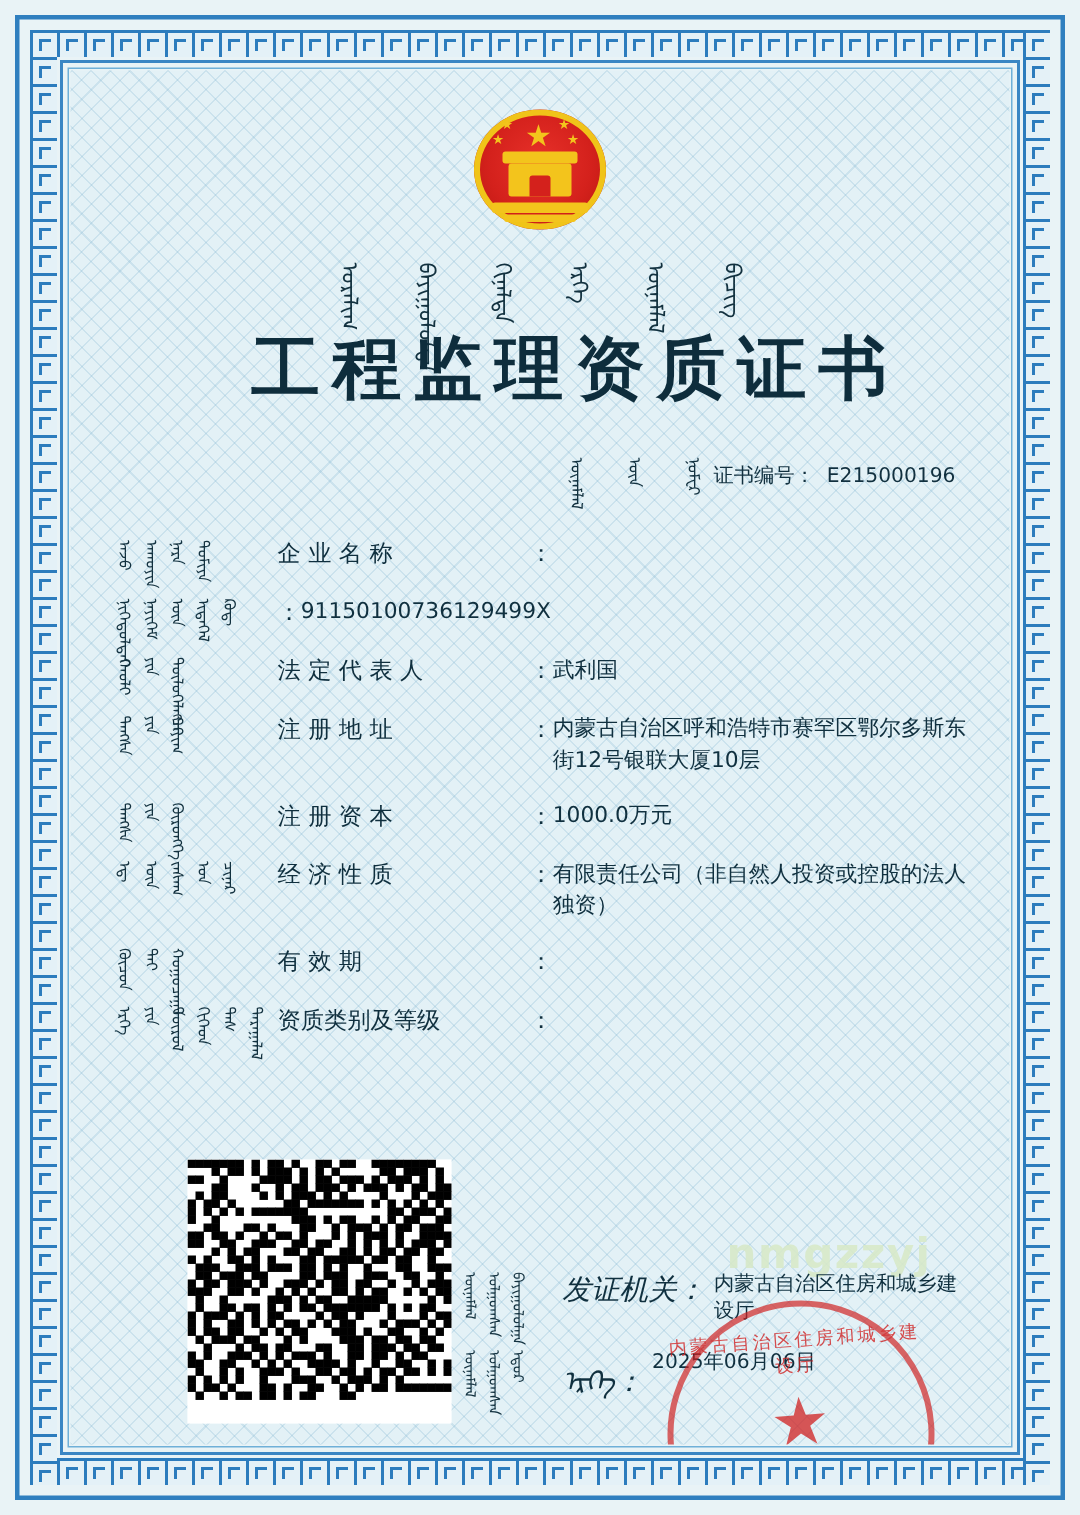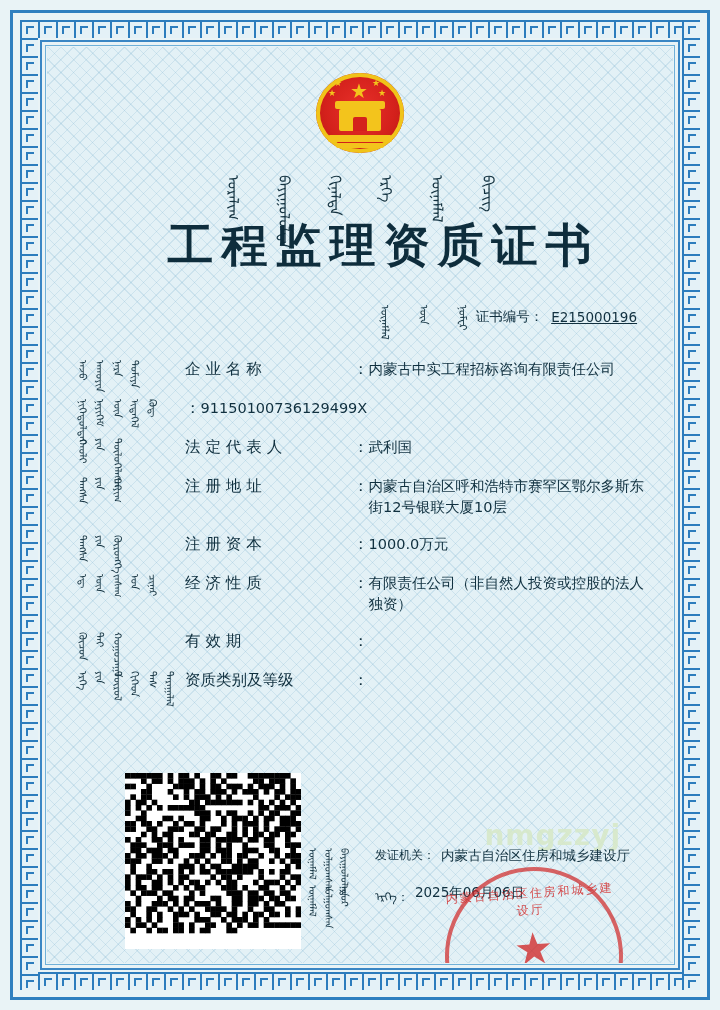--- a/index.html
+++ b/index.html
@@ -202,21 +202,21 @@
     right: 36px;
     top: 258px;
     display: flex;
     align-items: center;
     gap: 8px;
     font-size: 13.5px;
     color: #11303f;
   }
   .cert-no-line .mn-glyph { font-size: 11px; height: 24px; }
   .cert-no-label { font-family: "DejaVu Sans", sans-serif; }
-  .cert-no-value { font-family: "DejaVu Sans", sans-serif; text-decoration: underline; }
+  .cert-no-value { font-family: "DejaVu Sans", sans-serif; }
 
   
   .fields {
     position: absolute;
     left: 30px;
     right: 24px;
     top: 312px;
   }
   .field-row {
     display: flex;
@@ -278,23 +278,24 @@
   .issuer-row {
     display: flex;
     align-items: flex-start;
     margin-bottom: 16px;
     gap: 6px;
   }
   .issuer-row .field-mn { width: 62px; flex: 0 0 62px; gap: 6px; }
   .issuer-row .field-mn .mn-glyph { font-size: 10px; height: 20px; }
   .issuer-label {
     font-family: "DejaVu Sans", sans-serif;
-    font-size: 12px;
+    font-size: 19px;
     color: #10303f;
     white-space: nowrap;
+    font-style: italic;
   }
   .issuer-value {
     font-family: "DejaVu Sans", sans-serif;
     font-size: 13.5px;
     color: #10303f;
   }
 
   
   .watermark {
     position: absolute;
@@ -590,21 +591,20 @@
     <div class="fields" id="fields-container">
         <div class="field-row">
           <span class="field-mn">
             <span class="mn-glyph ">ᠠᠵᠤ</span>
             <span class="mn-glyph ">ᠠᠬᠤᠶᠢᠨ</span>
             <span class="mn-glyph ">ᠨᠡᠷᠡ</span>
             <span class="mn-glyph ">ᠲᠣᠮᠢᠶᠠ</span>
           </span>
           <span class="field-label">企 业 名 称</span>
           <span class="field-colon">：</span>
-          <span class="field-value">内蒙古中实工程招标咨询有限责任公司</span>
         </div>
         <div class="field-row">
           <span class="field-mn">
             <span class="mn-glyph ">ᠨᠢᠭᠡᠳᠦᠯᠲᠡᠢ</span>
             <span class="mn-glyph ">ᠨᠡᠶᠢᠭᠡᠮ</span>
             <span class="mn-glyph ">ᠦᠨ</span>
             <span class="mn-glyph ">ᠢᠲᠡᠭᠡᠯ</span>
             <span class="mn-glyph ">ᠺᠣᠳ᠋</span>
           </span>
           <span class="field-colon">：</span>

